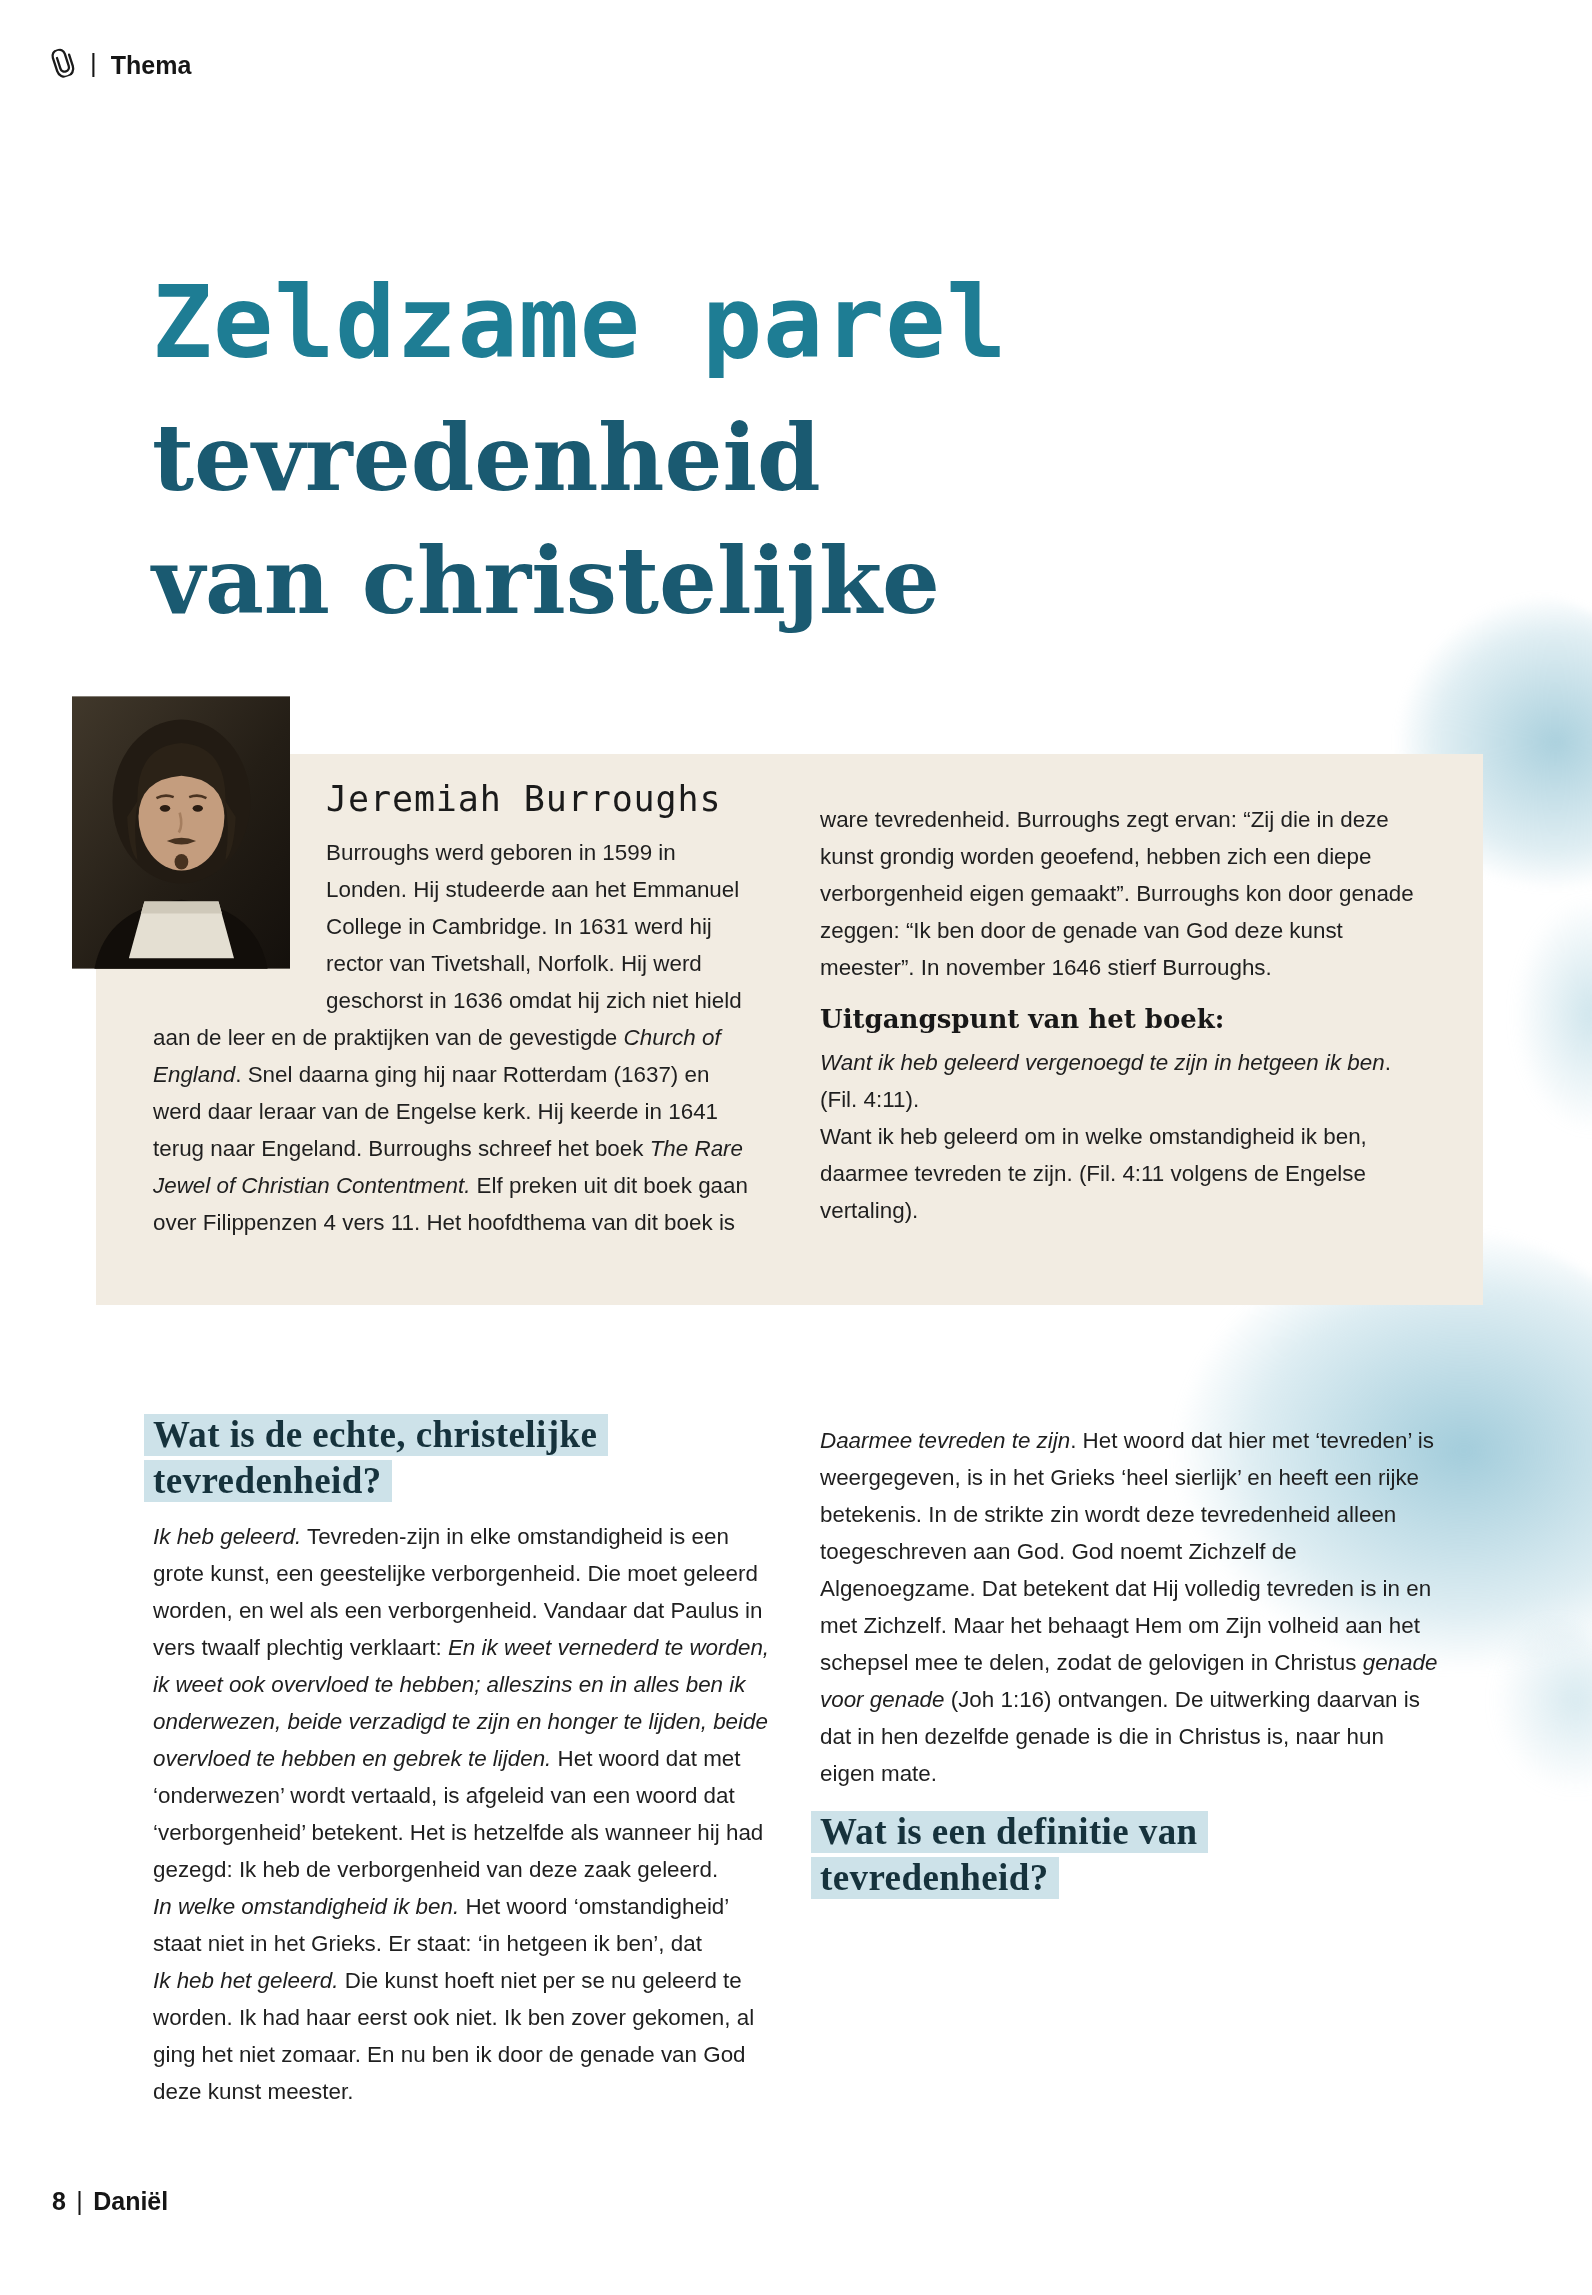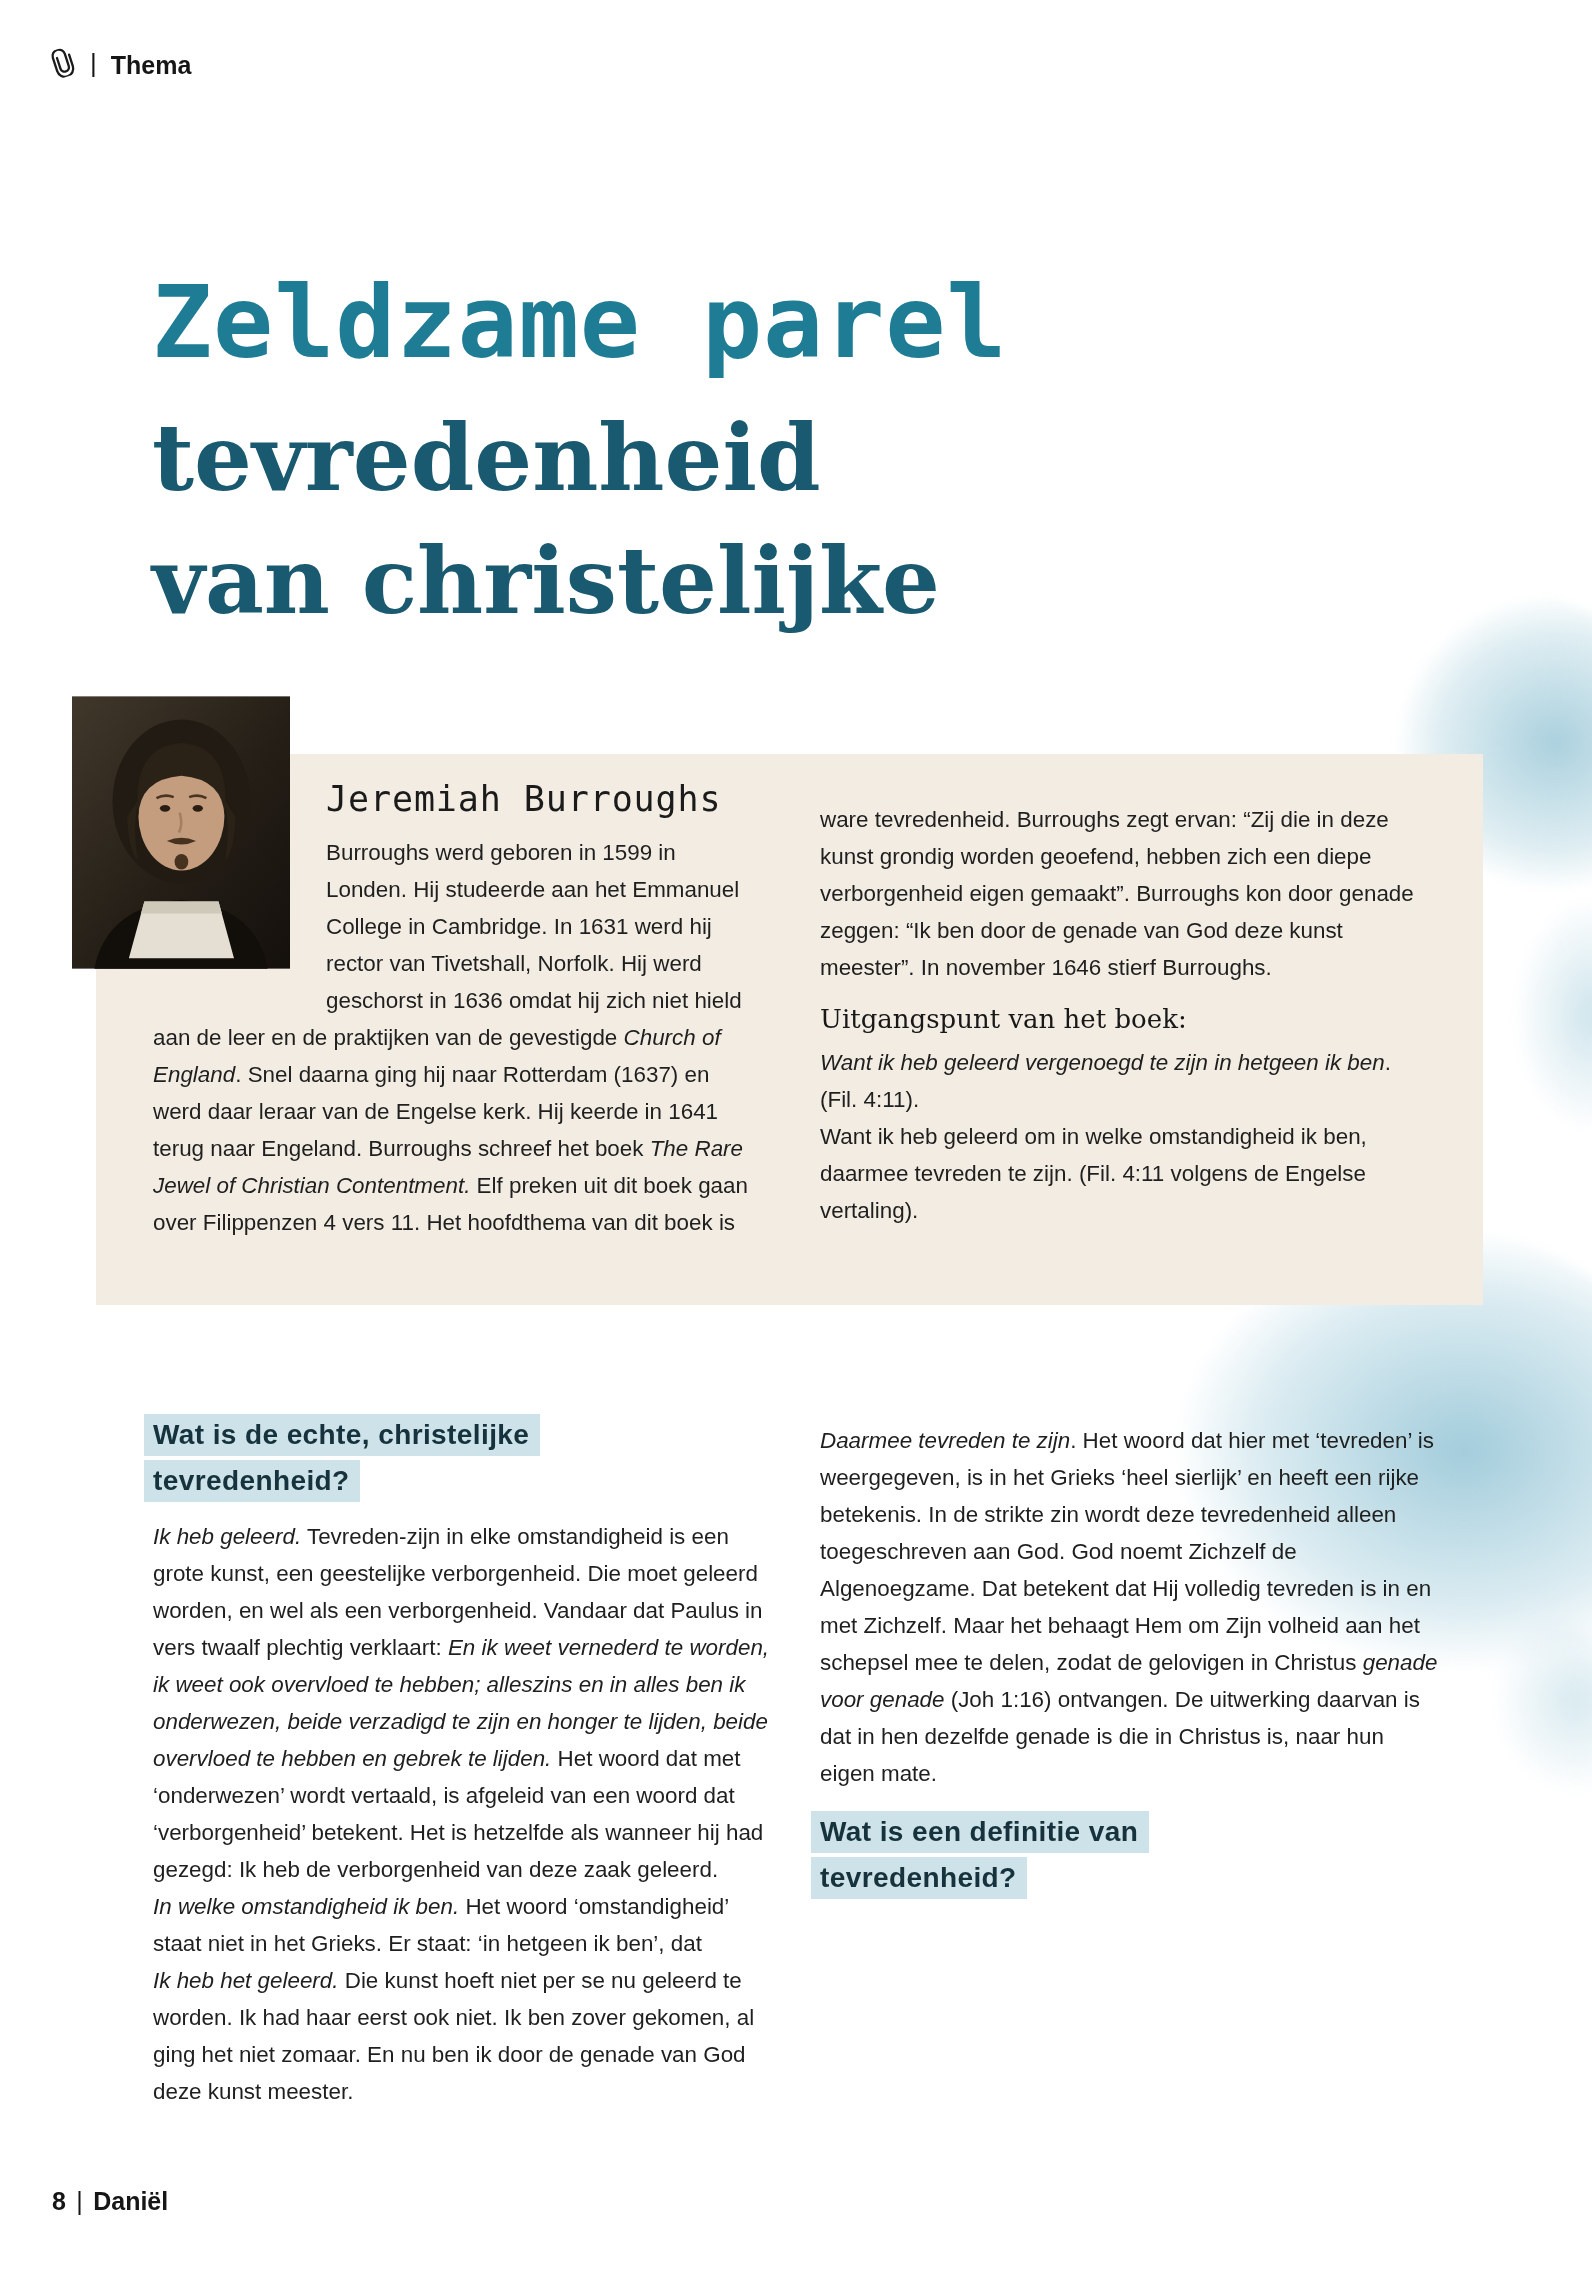--- a/index.html
+++ b/index.html
@@ -79,33 +79,33 @@
   .img-spacer{float:left;width:173px;height:209px;}
   .profile-heading{
     font-family:"DejaVu Sans Mono","Liberation Mono",monospace;
     font-weight:normal;font-size:35px;line-height:41px;letter-spacing:0.9px;
     color:#1b1b1b;margin:0 0 14px 0;
   }
 
   .box-right{position:absolute;left:820px;top:801px;width:617px;z-index:2;}
   .uitgangspunt{
     font-family:"DejaVu Serif","Liberation Serif",serif;
-    font-weight:normal;font-size:26px;line-height:35px;
+    font-weight:bold;font-size:26px;line-height:35px;
     color:#181818;margin:15.5px 0 7px 0;
   }
 
   
   .col-left{position:absolute;left:153px;top:1414px;width:623px;z-index:2;}
   .col-right{position:absolute;left:820px;top:1422px;width:620px;z-index:2;}
 
   .hl{margin:0 0 12px 0;}
   .hl-line{
     display:inline-block;
-    font-family:Liberation Sans, sans-serif;
-    font-weight:bold;font-size:28px;line-height:35px;letter-spacing:0.4px;
+    font-family:Liberation Serif, serif;
+    font-weight:bold;font-size:37px;line-height:35px;letter-spacing:0.4px;
     color:#16323c;background:#cde2e9;
     padding:2.6px 10.4px 4.3px 8.6px;margin:0 0 4.3px -8.6px;
   }
   .hl-mid{margin-top:19px;}
 
   
   .footer{position:absolute;left:52px;top:2187px;z-index:3;font-size:25px;color:#161616;}
   .fpage{font-weight:bold;}
   .fsep{font-weight:400;margin:0 10.4px;}
   .fbrand{font-weight:bold;}

